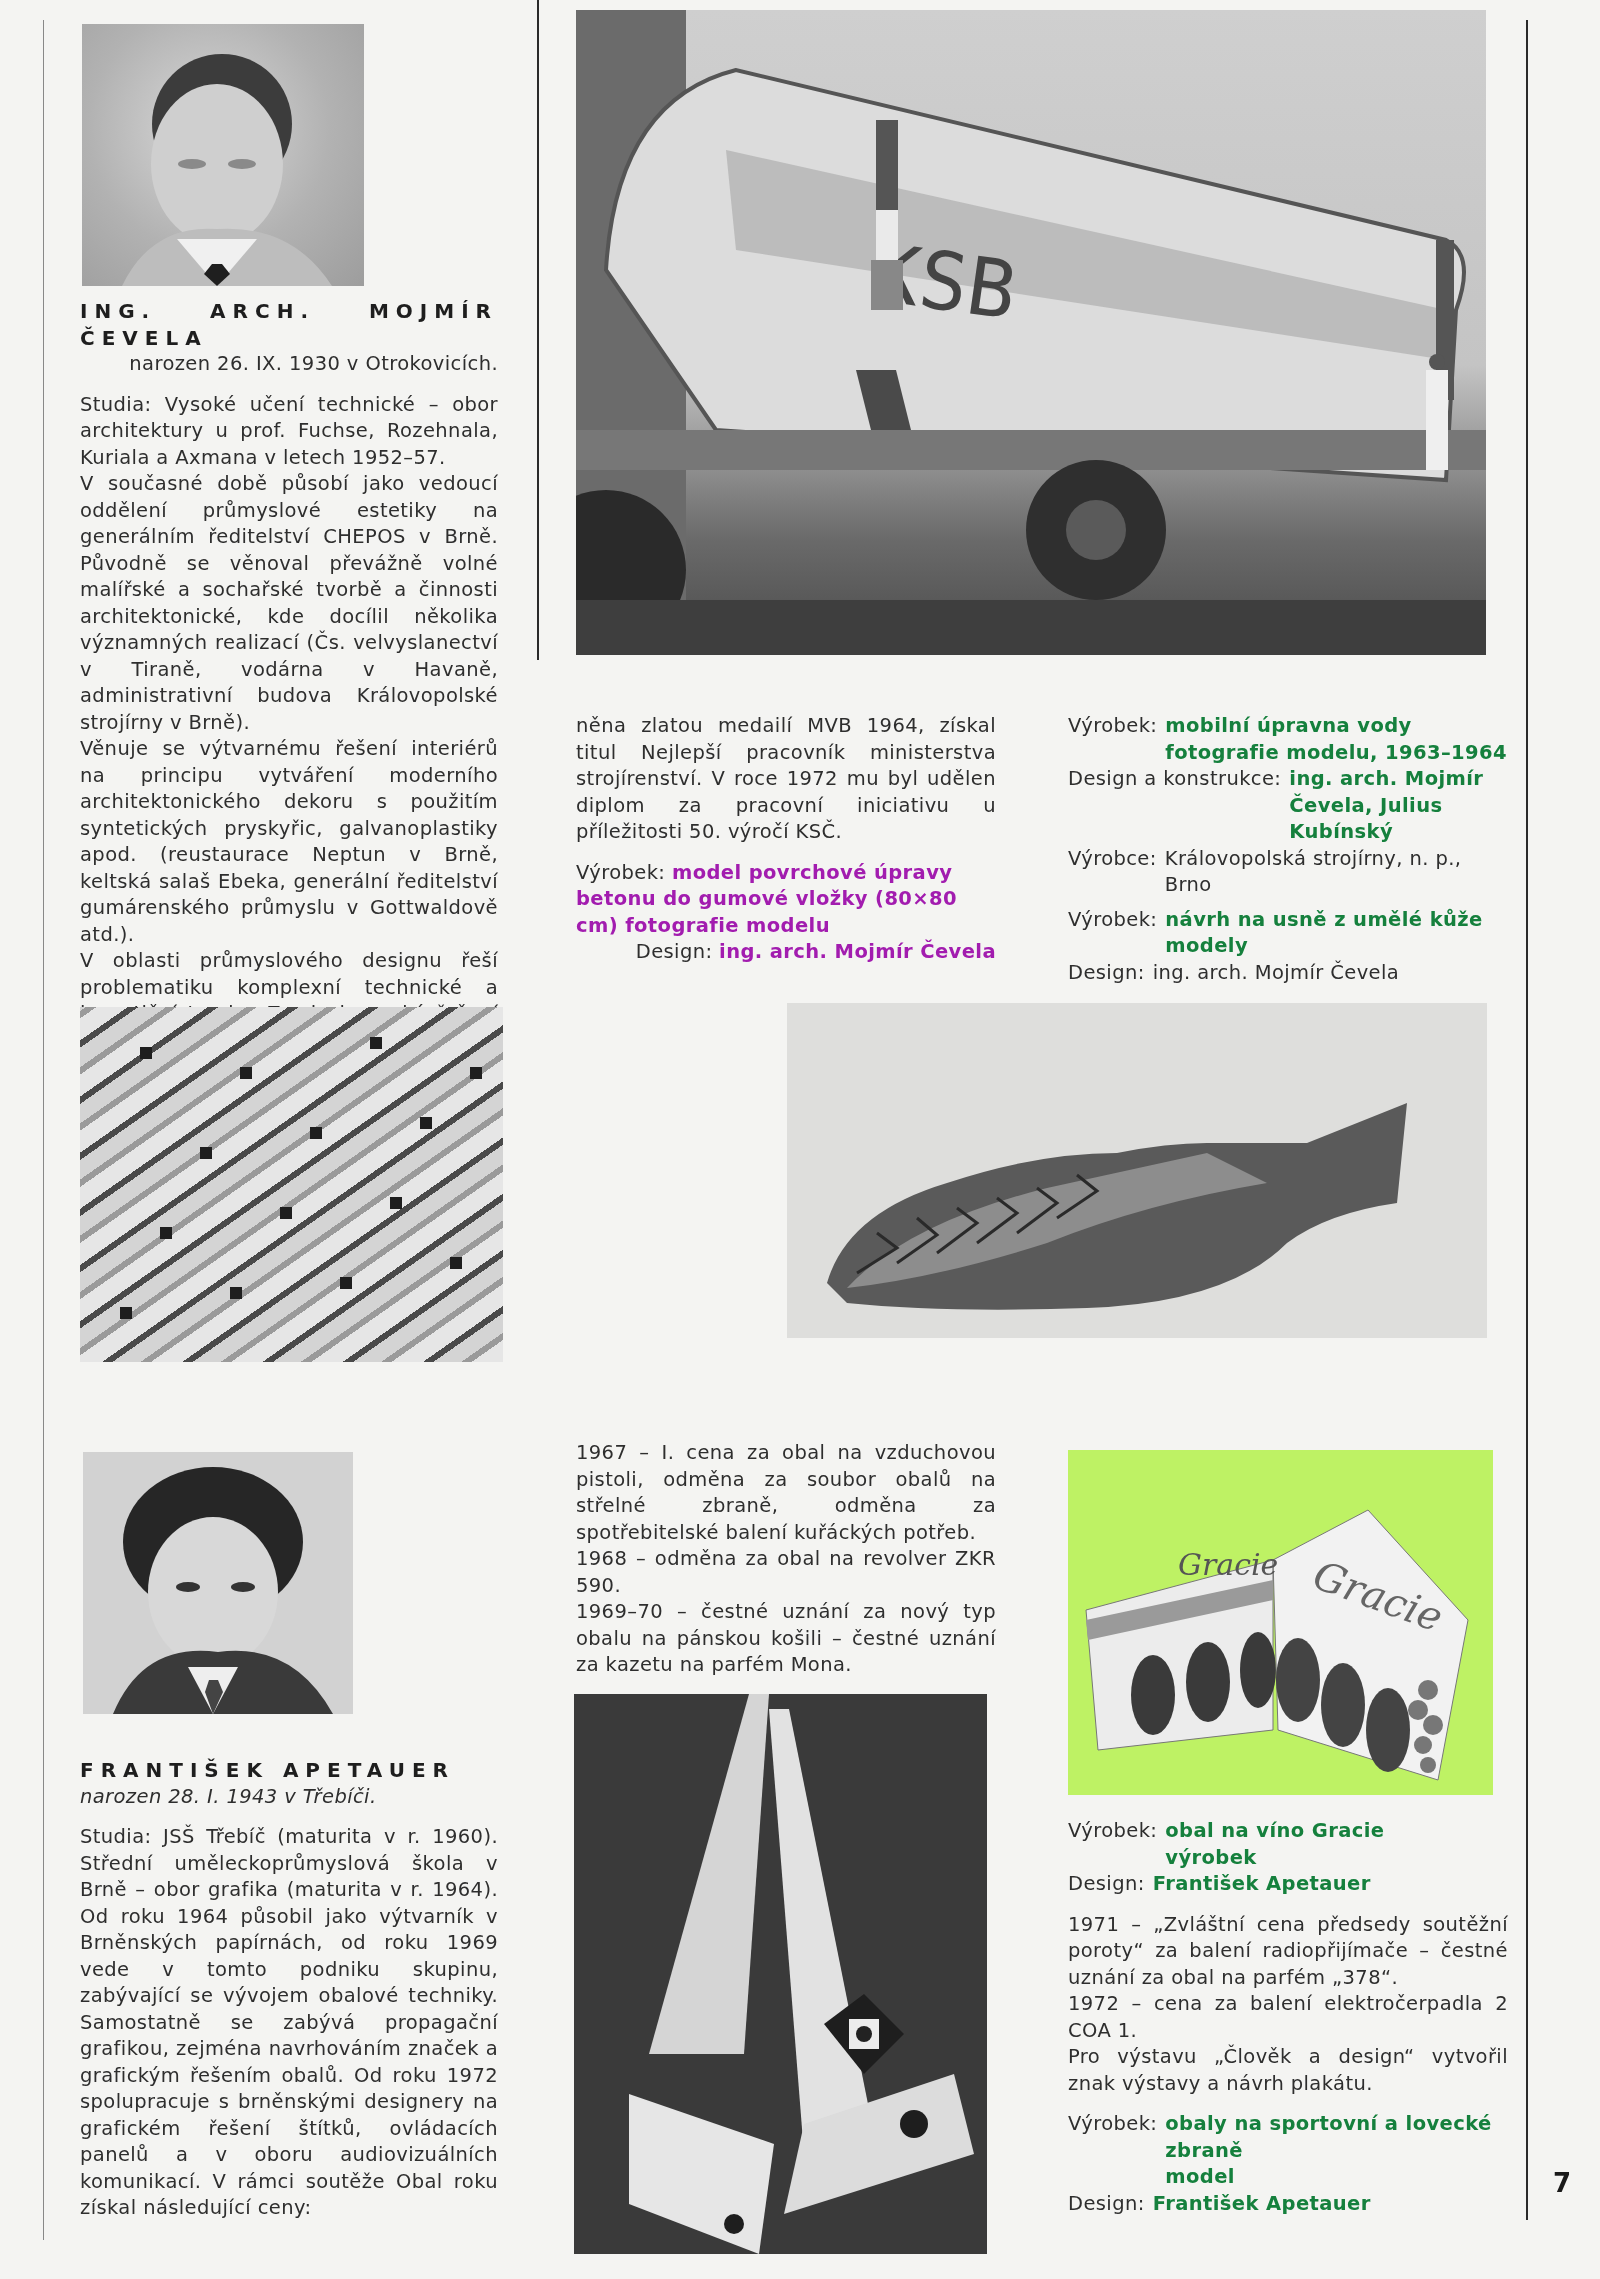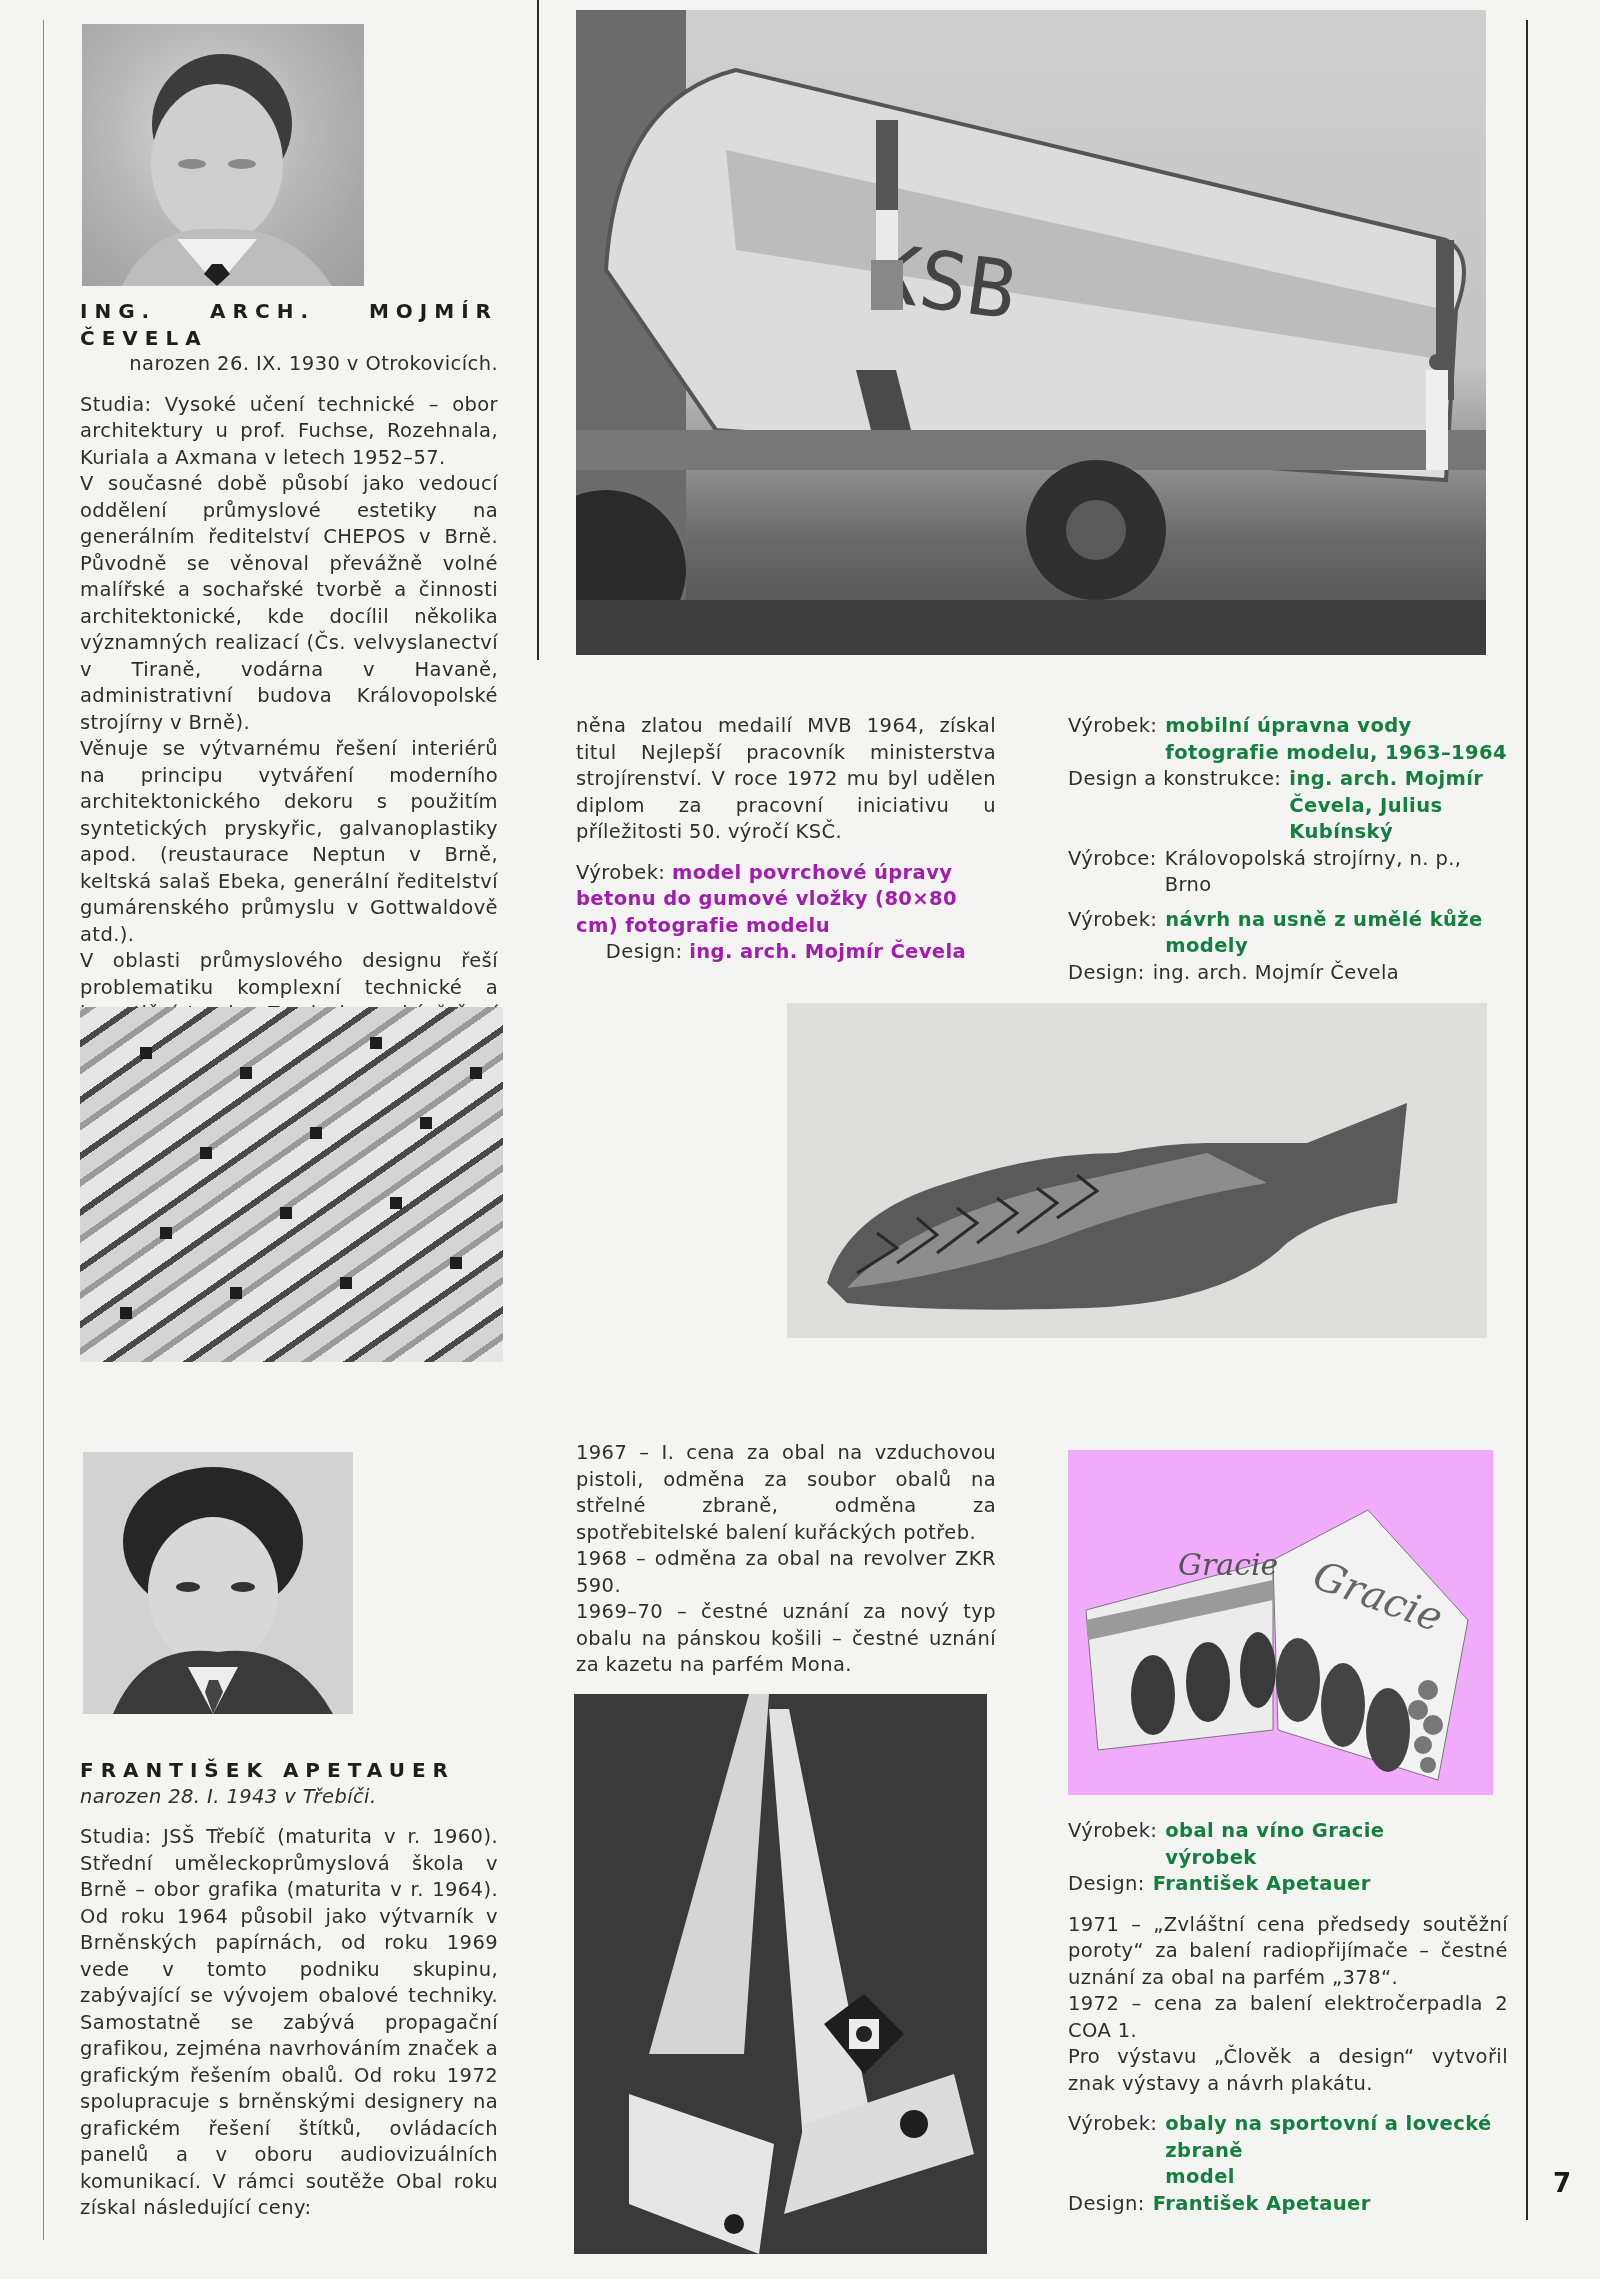--- a/index.html
+++ b/index.html
@@ -73,21 +73,21 @@
   </svg>
 </div>
 
 <div class="txt" style="left:576px; top:713px; width:420px;">
   <p>něna zlatou medailí MVB 1964, získal titul Nejlepší pracovník ministerstva strojírenství. V roce 1972 mu byl udělen diplom za pracovní iniciativu u příležitosti 50. výročí KSČ.</p>
   <div class="gap"></div>
   <div class="cred" style="display:block;">
     <span class="label">Výrobek:</span>
     <span class="bold">model povrchové úpravy betonu do gumové vložky (80×80 cm) fotografie modelu</span>
   </div>
-  <div style="text-align:center;">
+  <div style="text-align:right;">
     <span class="label">Design:</span>
     <span class="bold">ing. arch. Mojmír Čevela</span>
   </div>
 </div>
 
 <div class="txt" style="left:1068px; top:713px; width:440px; text-align:left;">
   <div class="cred">
     <span class="k">Výrobek:</span>
     <span class="v">
       <span>mobilní úpravna vody</span><br>
@@ -184,21 +184,21 @@
     <polygon points="230,430 380,380 400,460 210,520" fill="#dcdcdc"></polygon>
     <polygon points="55,400 200,450 185,560 55,510" fill="#e6e6e6"></polygon>
     <polygon points="250,330 290,300 330,340 290,380" fill="#1e1e1e"></polygon>
     <rect x="275" y="325" width="30" height="30" fill="#ececec"></rect>
     <circle cx="290" cy="340" r="8" fill="#222"></circle>
     <circle cx="340" cy="430" r="14" fill="#1e1e1e"></circle>
     <circle cx="160" cy="530" r="10" fill="#1e1e1e"></circle>
   </svg>
 </div>
 
-<div class="photo" style="left:1068px; top:1450px; width:425px; height:345px; background:#f0abfc;">
+<div class="photo" style="left:1068px; top:1450px; width:425px; height:345px; background:#bef264;">
   <svg width="425" height="345" viewBox="0 0 425 345">
     <polygon points="18,160 205,110 205,280 30,300" fill="#ececec" stroke="#777"></polygon>
     <polygon points="18,170 205,130 205,150 20,190" fill="#9a9a9a"></polygon>
     <ellipse cx="85" cy="245" rx="22" ry="40" fill="#3a3a3a"></ellipse>
     <ellipse cx="140" cy="232" rx="22" ry="40" fill="#3a3a3a"></ellipse>
     <ellipse cx="190" cy="220" rx="18" ry="38" fill="#3a3a3a"></ellipse>
     <polygon points="205,110 300,60 400,170 370,330 210,280" fill="#f2f2f2" stroke="#777"></polygon>
     <ellipse cx="230" cy="230" rx="22" ry="42" fill="#444"></ellipse>
     <ellipse cx="275" cy="255" rx="22" ry="42" fill="#444"></ellipse>
     <ellipse cx="320" cy="280" rx="22" ry="42" fill="#444"></ellipse>

